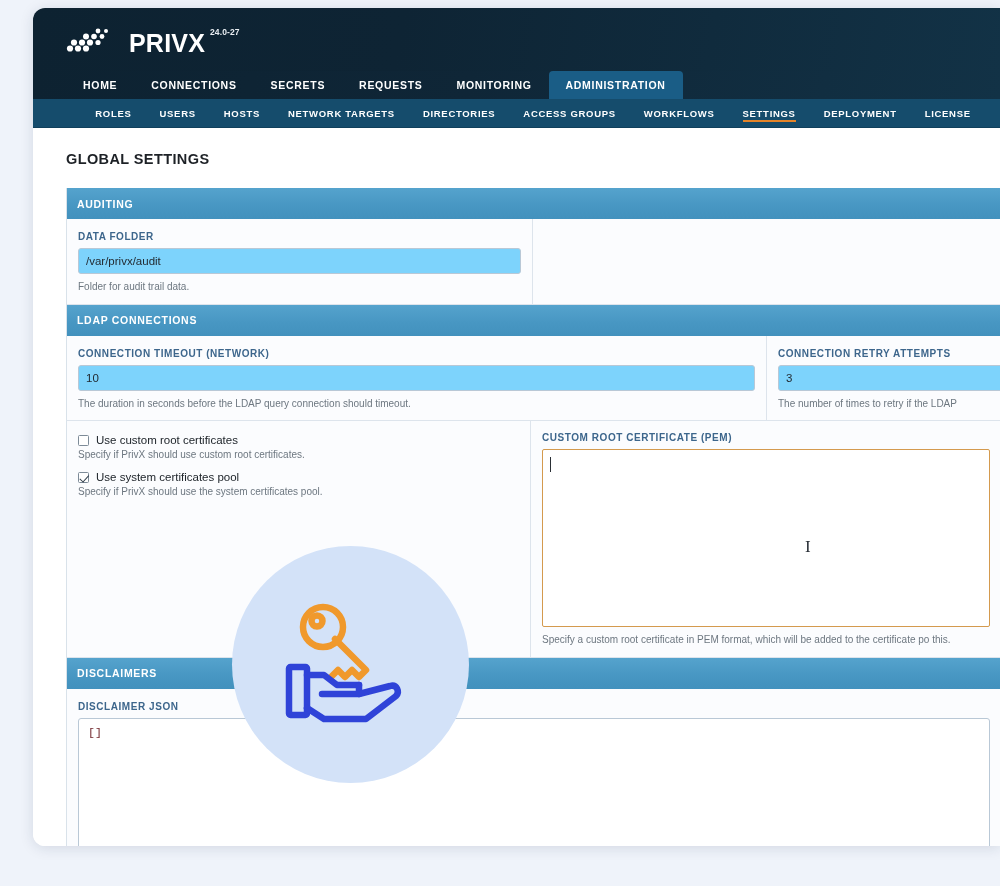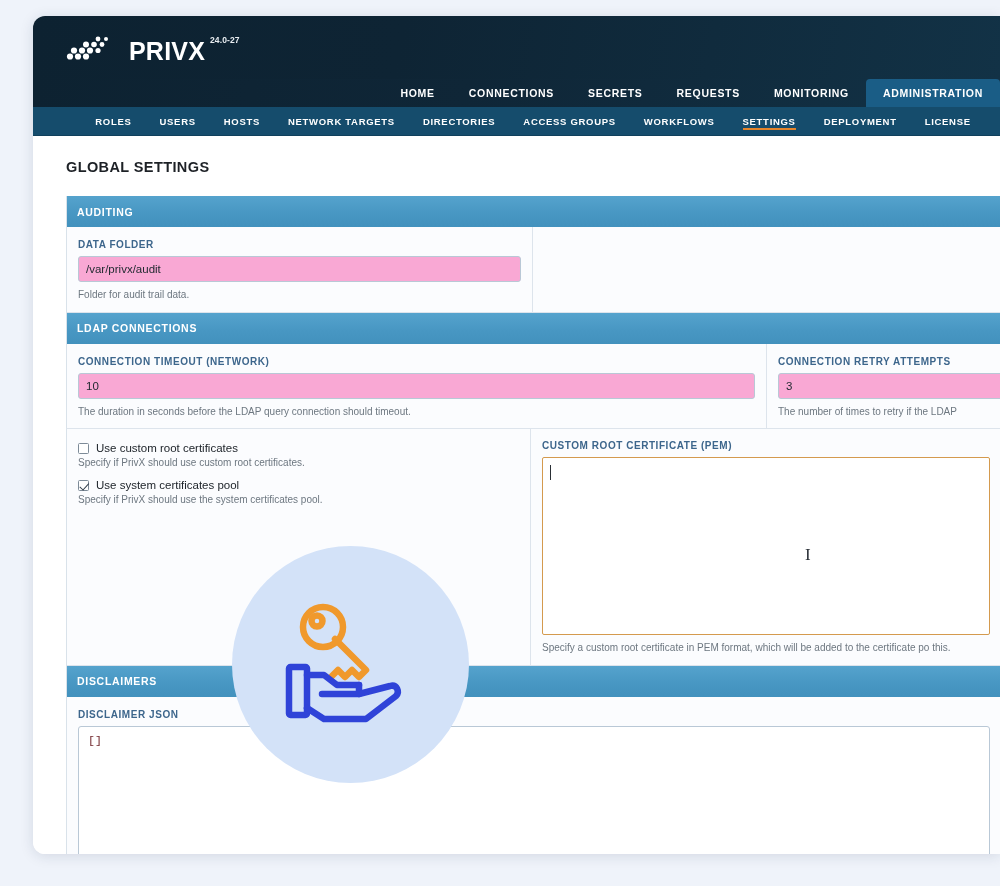--- a/index.html
+++ b/index.html
@@ -12,21 +12,21 @@
     overflow: hidden;
   }
   #screen {
     position: relative;
     width: 1000px; height: 886px;
     background: #eff3fa;
   }
   
   #app-window {
     position: absolute;
-    left: 33px; top: 16px;
+    left: 33px; top: 8px;
     width: 967px; height: 838px;
     border-radius: 12px 0 0 12px;
     overflow: hidden;
     background: #ffffff;
     box-shadow: 0 2px 14px rgba(20,40,70,.13);
   }
   
   #masthead {
     position: relative;
     height: 63px;
@@ -45,21 +45,20 @@
     color: #e9eef2; font-size: 8.5px; font-weight: bold;
     margin-left: 5px; margin-bottom: 19px; letter-spacing: .1px;
   }
   
   #nav-primary {
     position: relative;
     height: 28px;
     background: linear-gradient(100deg,#0d2231 0%,#0f2637 45%,#123246 100%);
     display: flex; align-items: stretch;
     padding-left: 33px;
-    justify-content: flex-end;
   }
   .nav1-item {
     display: flex; align-items: center;
     padding: 0 17px;
     color: #ffffff;
     font-size: 10.5px; font-weight: bold;
     letter-spacing: .7px;
     white-space: nowrap;
     cursor: pointer;
   }
@@ -130,21 +129,21 @@
   .field-label {
     color: #3d668c;
     font-size: 10px; font-weight: bold; letter-spacing: .55px;
     margin-bottom: 6px;
     white-space: nowrap; overflow: hidden;
   }
   .field-input {
     width: 100%; height: 26px;
     border: 1px solid #b9c8d6;
     border-radius: 3px;
-    background: #f9a8d4;
+    background: #7dd3fc;
     font-family: "Liberation Sans", sans-serif;
     font-size: 11.5px; color: #222a31;
     padding: 0 7px;
     outline: none;
   }
   .field-help {
     margin-top: 6px;
     color: #6d7780;
     font-size: 10px; line-height: 1.35;
   }

